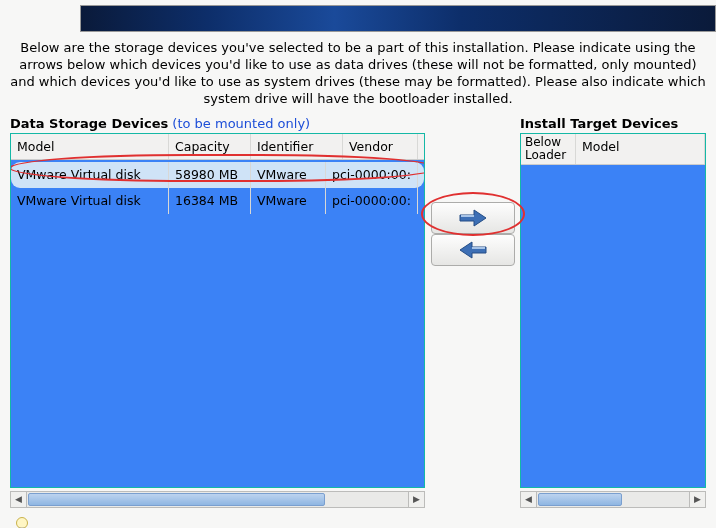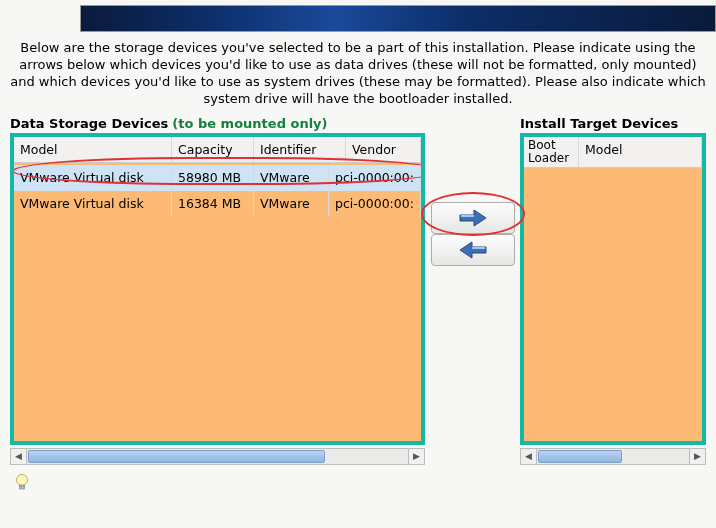--- a/index.html
+++ b/index.html
@@ -28,44 +28,44 @@
   .sections {
     display: flex;
     padding: 0 10px;
     gap: 0;
   }
   .left-col { width: 415px; }
   .mid-col { width: 95px; display:flex; flex-direction:column; justify-content:flex-start; align-items:center; padding-top:90px;}
   .right-col { flex: 1; }
   .sec-title { font-size: 13px; padding: 4px 0 2px 0; }
   .sec-title b { font-weight: bold; }
-  .sec-sub { font-weight: bold; color:#15803d; }
+  .sec-sub { font-weight: normal; color:#1d4ed8; }
   .list-frame {
-    border: 4px solid #14b8a6;
-    background: #fdba74;
-    height: 312px;
+    border: 1px solid #14b8a6;
+    background: #3b82f6;
+    height: 355px;
     position: relative;
     overflow: hidden;
   }
   .thead {
     display: flex;
     background: #f2f1f0;
     border-bottom: 1px solid #ccc;
     font-size: 12.5px;
     min-width: 100%;
   }
   .thead .th, .trow .td {
     padding: 5px 6px;
     border-right: 1px solid #d8d8d6;
     white-space: nowrap;
     overflow: hidden;
   }
   .thead .th { position: relative; }
   .thead .th.boot { line-height:1.1; font-size:12px; padding:2px 4px;}
-  .trow { display:flex; font-size:12.5px; height:26px; }
+  .trow { display:flex; font-size:12.5px; height:26px; border-radius:9px;}
   .trow.sel { background:#cfe3f7; }
   .l-c0 { width: 158px; }
   .l-c1 { width: 82px; }
   .l-c2 { width: 75px; }
   .l-c3 { width: 92px; border-right:none; }
   .r-c0 { width: 55px; }
   .r-c1 { flex:1; border-right:none; }
   .tbody { position:absolute; top:28px; left:0; right:0; bottom:0; overflow:hidden;}
   .r-frame .tbody { top:32px; }
   .hscroll {
@@ -162,21 +162,21 @@
     </div>
   </div>
 
   <div class="right-col">
     <div class="sec-title">
       <b>Install Target Devices</b>
     </div>
     <div class="list-frame r-frame">
       <div class="thead">
         <div class="th boot r-c0">
-          <span>Boot</span><br><span>Loader</span>
+          <span>Below</span><br><span>Loader</span>
         </div>
         <div class="th r-c1">Model</div>
       </div>
       <div class="tbody"></div>
     </div>
     <div class="hscroll">
       <div class="arrow">◀</div>
       <div class="track">
           <div class="thumb" style="left:1px; width:55%;"></div>
         </div>

